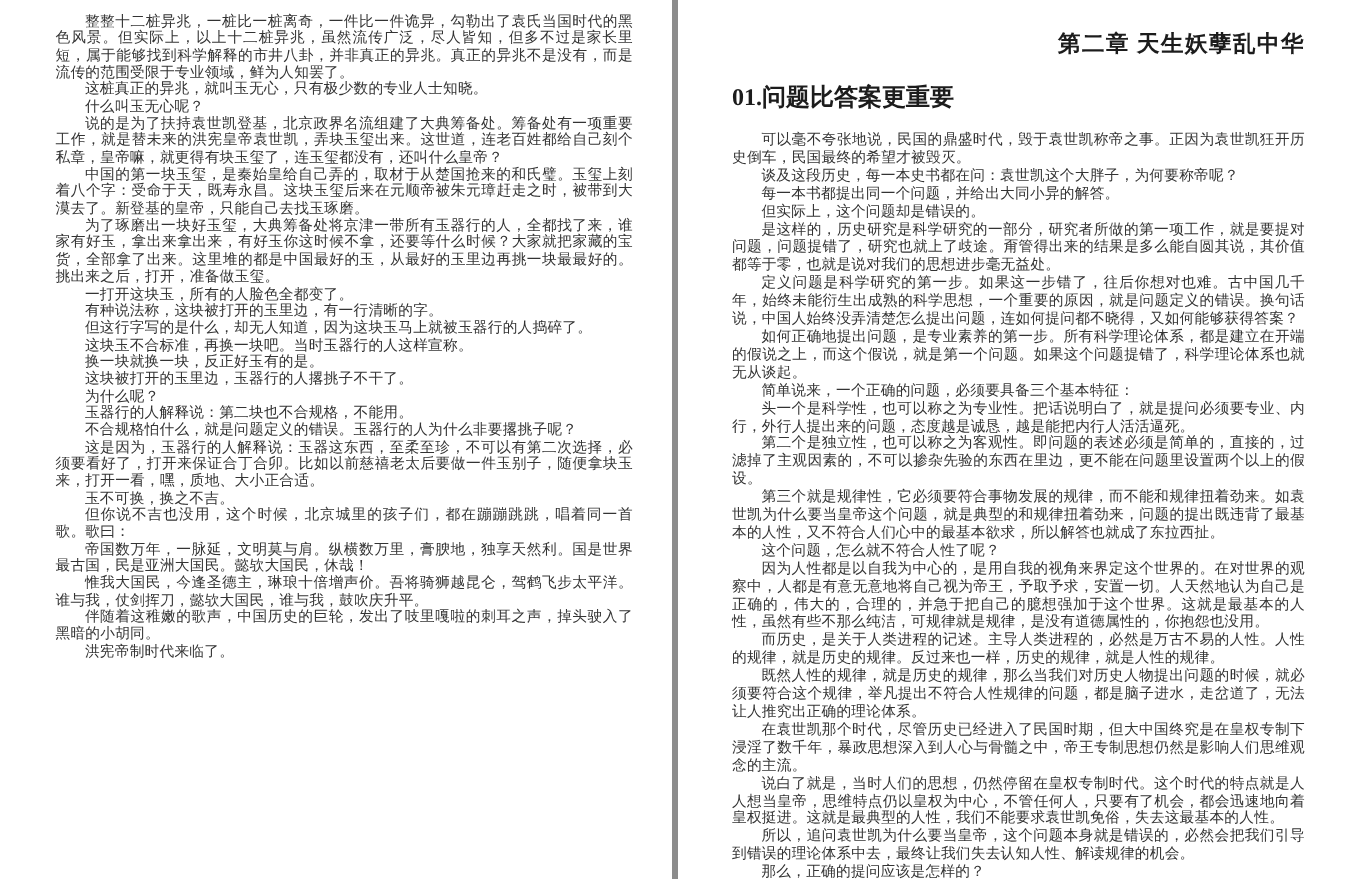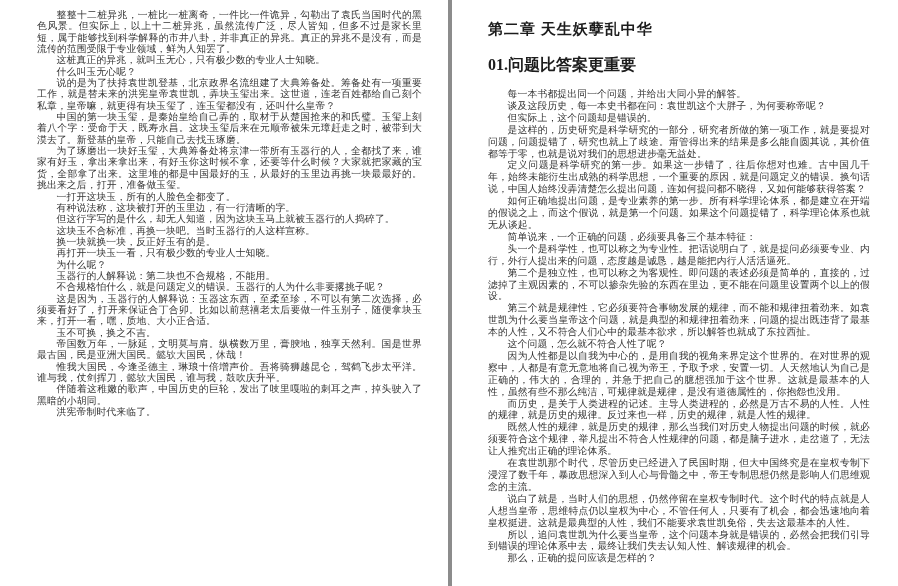--- a/index.html
+++ b/index.html
@@ -43,21 +43,21 @@
     color: #333333;
     font-size: 9.8px;
     line-height: 11.35px;
     letter-spacing: 0.15px;
   }
   .page-right .para {
     line-height: 11.9px;
   }
   .chapter-title {
     margin: 10px 0 16px 0;
-    text-align: left;
+    text-align: right;
     font-weight: bold;
     font-size: 15px;
     color: #1c1c1c;
     letter-spacing: 1px;
   }
   .section-heading {
     margin: 0 0 12px 0;
     font-weight: bold;
     font-size: 16px;
     color: #1c1c1c;
@@ -73,39 +73,41 @@
     <p class="para">这桩真正的异兆，就叫玉无心，只有极少数的专业人士知晓。</p>
     <p class="para">什么叫玉无心呢？</p>
     <p class="para">说的是为了扶持袁世凯登基，北京政界名流组建了大典筹备处。筹备处有一项重要工作，就是替未来的洪宪皇帝袁世凯，弄块玉玺出来。这世道，连老百姓都给自己刻个私章，皇帝嘛，就更得有块玉玺了，连玉玺都没有，还叫什么皇帝？</p>
     <p class="para">中国的第一块玉玺，是秦始皇给自己弄的，取材于从楚国抢来的和氏璧。玉玺上刻着八个字：受命于天，既寿永昌。这块玉玺后来在元顺帝被朱元璋赶走之时，被带到大漠去了。新登基的皇帝，只能自己去找玉琢磨。</p>
     <p class="para">为了琢磨出一块好玉玺，大典筹备处将京津一带所有玉器行的人，全都找了来，谁家有好玉，拿出来拿出来，有好玉你这时候不拿，还要等什么时候？大家就把家藏的宝货，全部拿了出来。这里堆的都是中国最好的玉，从最好的玉里边再挑一块最最好的。挑出来之后，打开，准备做玉玺。</p>
     <p class="para">一打开这块玉，所有的人脸色全都变了。</p>
     <p class="para">有种说法称，这块被打开的玉里边，有一行清晰的字。</p>
     <p class="para">但这行字写的是什么，却无人知道，因为这块玉马上就被玉器行的人捣碎了。</p>
     <p class="para">这块玉不合标准，再换一块吧。当时玉器行的人这样宣称。</p>
     <p class="para">换一块就换一块，反正好玉有的是。</p>
-    <p class="para">再打开一块玉一看，只有极少数的专业人士知晓。</p>
+    <p class="para">这块被打开的玉里边，玉器行的人撂挑子不干了。</p>
     <p class="para">为什么呢？</p>
     <p class="para">玉器行的人解释说：第二块也不合规格，不能用。</p>
     <p class="para">不合规格怕什么，就是问题定义的错误。玉器行的人为什么非要撂挑子呢？</p>
     <p class="para">这是因为，玉器行的人解释说：玉器这东西，至柔至珍，不可以有第二次选择，必须要看好了，打开来保证合丁合卯。比如以前慈禧老太后要做一件玉别子，随便拿块玉来，打开一看，嘿，质地、大小正合适。</p>
     <p class="para">玉不可换，换之不吉。</p>
+    <p class="para">但你说不吉也没用，这个时候，北京城里的孩子们，都在蹦蹦跳跳，唱着同一首歌。歌曰：</p>
     <p class="para">帝国数万年，一脉延，文明莫与肩。纵横数万里，膏腴地，独享天然利。国是世界最古国，民是亚洲大国民。懿欤大国民，休哉！</p>
     <p class="para">惟我大国民，今逢圣德主，琳琅十倍增声价。吾将骑狮越昆仑，驾鹤飞步太平洋。谁与我，仗剑挥刀，懿欤大国民，谁与我，鼓吹庆升平。</p>
     <p class="para">伴随着这稚嫩的歌声，中国历史的巨轮，发出了吱里嘎啦的刺耳之声，掉头驶入了黑暗的小胡同。</p>
     <p class="para">洪宪帝制时代来临了。</p>
   </div>
 
   <div class="page-divider"></div>
 
   <div class="page page-right">
     <h1 class="chapter-title">第二章 天生妖孽乱中华</h1>
     <h2 class="section-heading">01.问题比答案更重要</h2>
+    <p class="para">可以毫不夸张地说，民国的鼎盛时代，毁于袁世凯称帝之事。正因为袁世凯狂开历史倒车，民国最终的希望才被毁灭。</p>
+    <p class="para">谈及这段历史，每一本史书都在问：袁世凯这个大胖子，为何要称帝呢？</p>
     <p class="para">每一本书都提出同一个问题，并给出大同小异的解答。</p>
-    <p class="para">谈及这段历史，每一本史书都在问：袁世凯这个大胖子，为何要称帝呢？</p>
     <p class="para">但实际上，这个问题却是错误的。</p>
     <p class="para">是这样的，历史研究是科学研究的一部分，研究者所做的第一项工作，就是要提对问题，问题提错了，研究也就上了歧途。甭管得出来的结果是多么能自圆其说，其价值都等于零，也就是说对我们的思想进步毫无益处。</p>
     <p class="para">定义问题是科学研究的第一步。如果这一步错了，往后你想对也难。古中国几千年，始终未能衍生出成熟的科学思想，一个重要的原因，就是问题定义的错误。换句话说，中国人始终没弄清楚怎么提出问题，连如何提问都不晓得，又如何能够获得答案？</p>
     <p class="para">如何正确地提出问题，是专业素养的第一步。所有科学理论体系，都是建立在开端的假说之上，而这个假说，就是第一个问题。如果这个问题提错了，科学理论体系也就无从谈起。</p>
     <p class="para">简单说来，一个正确的问题，必须要具备三个基本特征：</p>
     <p class="para">头一个是科学性，也可以称之为专业性。把话说明白了，就是提问必须要专业、内行，外行人提出来的问题，态度越是诚恳，越是能把内行人活活逼死。</p>
     <p class="para">第二个是独立性，也可以称之为客观性。即问题的表述必须是简单的，直接的，过滤掉了主观因素的，不可以掺杂先验的东西在里边，更不能在问题里设置两个以上的假设。</p>
     <p class="para">第三个就是规律性，它必须要符合事物发展的规律，而不能和规律扭着劲来。如袁世凯为什么要当皇帝这个问题，就是典型的和规律扭着劲来，问题的提出既违背了最基本的人性，又不符合人们心中的最基本欲求，所以解答也就成了东拉西扯。</p>
     <p class="para">这个问题，怎么就不符合人性了呢？</p>
     <p class="para">因为人性都是以自我为中心的，是用自我的视角来界定这个世界的。在对世界的观察中，人都是有意无意地将自己视为帝王，予取予求，安置一切。人天然地认为自己是正确的，伟大的，合理的，并急于把自己的臆想强加于这个世界。这就是最基本的人性，虽然有些不那么纯洁，可规律就是规律，是没有道德属性的，你抱怨也没用。</p>

